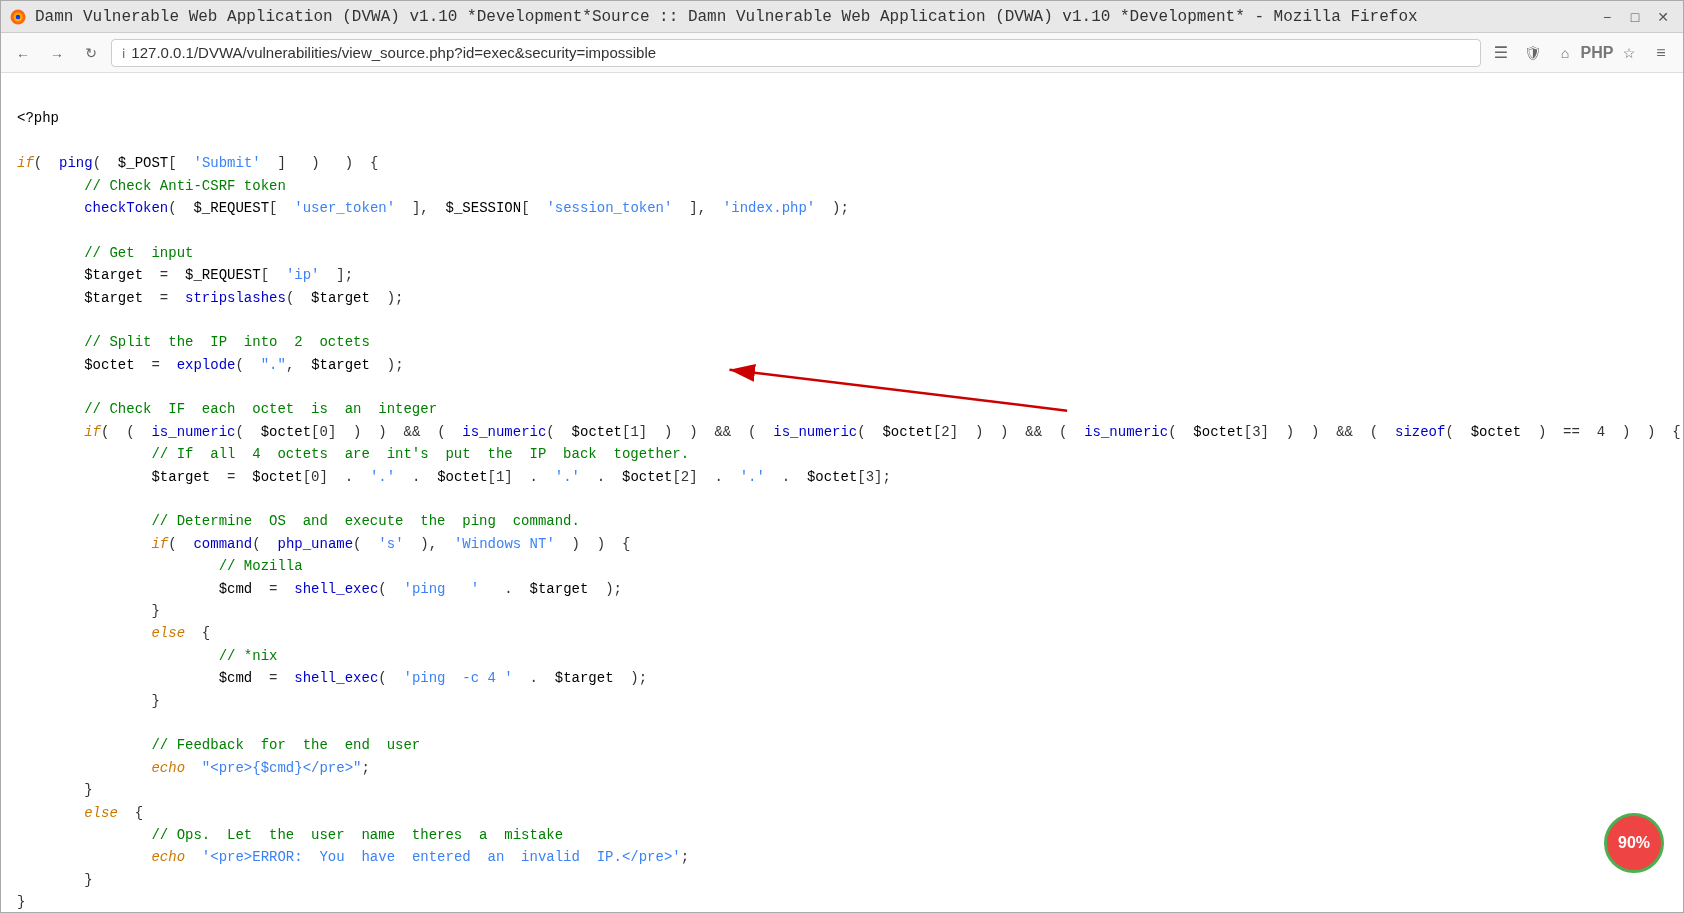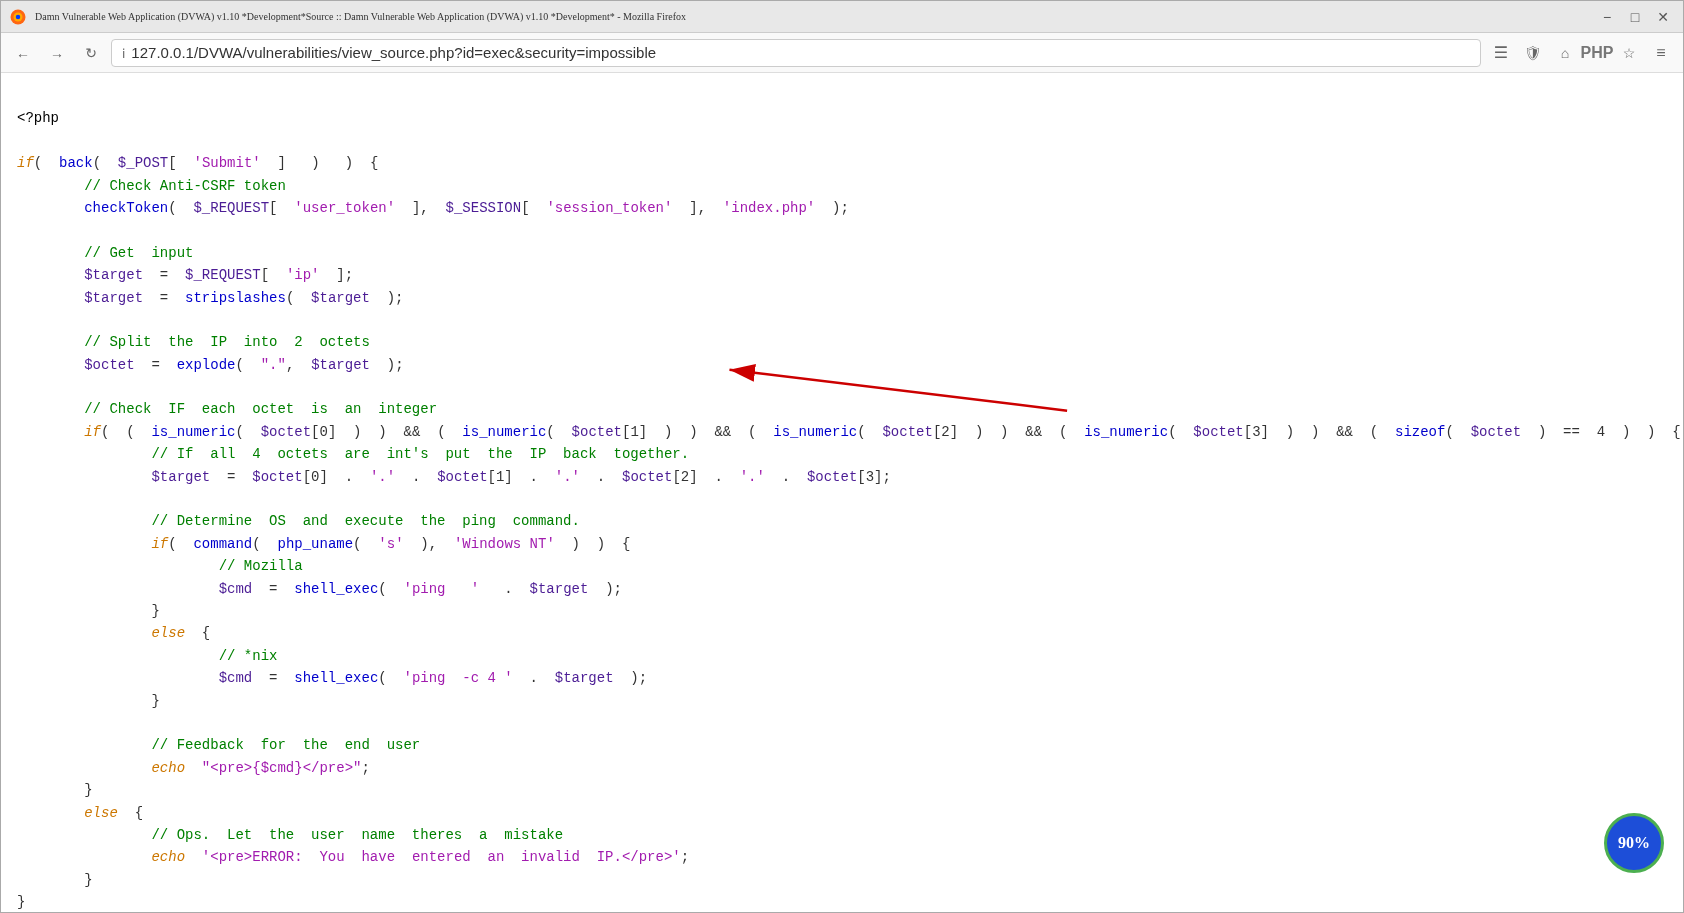--- a/index.html
+++ b/index.html
@@ -25,22 +25,22 @@
       gap: 8px;
     }
 
     .title-bar-icon {
       width: 18px;
       height: 18px;
     }
 
     .title-bar-text {
       flex: 1;
-      font-family: Liberation Serif, serif;
-      font-size: 10px;
+      font-family: Liberation Mono, monospace;
+      font-size: 16px;
       color: #333;
       white-space: nowrap;
       overflow: hidden;
       text-overflow: ellipsis;
     }
 
     .window-controls {
       display: flex;
       gap: 4px;
       margin-left: auto;
@@ -125,22 +125,22 @@
       font-size: 14px;
       line-height: 1.6;
       white-space: pre;
       color: #333;
     }
 
     
     .php-tag { color: #000; margin-top: 24px; }
     .keyword { color: #cc7700; font-style: italic; }
     .comment { color: #008000; }
-    .string { color: #a21caf; text-align: right; }
-    .variable { color: #4c1d95; }
+    .string { color: #3b82f6; text-align: right; }
+    .variable { color: #000000; }
     .function-name { color: #0000cc; }
     .plain { color: #333; }
 
     
     .annotation-overlay {
       position: absolute;
       top: 0;
       left: 0;
       width: 100%;
       height: 100%;
@@ -148,28 +148,28 @@
     }
 
     
     .score-badge {
       position: fixed;
       bottom: 40px;
       right: 20px;
       width: 60px;
       height: 60px;
       border-radius: 50%;
-      background: #1d4ed8;
+      background: #ef4444;
       display: flex;
       align-items: center;
       justify-content: center;
       color: white;
       font-size: 16px;
       font-weight: bold;
-      font-family: Liberation Serif, serif;
+      font-family: Liberation Sans, sans-serif;
       border: 3px solid #4caf50;
       z-index: 100;
     }
 
     
     .code-container::-webkit-scrollbar { width: 12px; }
     .code-container::-webkit-scrollbar-track { background: #f0f0f0; }
     .code-container::-webkit-scrollbar-thumb { background: #bbb; border-radius: 6px; }
   </style>
 </head>
@@ -208,21 +208,21 @@
       <button class="nav-icon-btn" style="font-size:16px; font-family:Arial; font-weight:bold; color:#777;">PHP</button>
       <button class="nav-icon-btn" style="font-size:14px;">☆</button>
       <button class="nav-icon-btn" style="font-size:16px;">≡</button>
     </div>
   </div>
 
   <div class="code-container" style="position:relative;">
     <div class="code-content">
 <span class="php-tag">&lt;?php</span>
 
-<span class="keyword">if</span><span class="plain">(  </span><span class="function-name">back</span><span class="plain">(  </span><span class="variable">$_POST</span><span class="plain">[  </span><span class="string">'Submit'</span><span class="plain">  ]   )   )  {</span>
+<span class="keyword">if</span><span class="plain">(  </span><span class="function-name">ping</span><span class="plain">(  </span><span class="variable">$_POST</span><span class="plain">[  </span><span class="string">'Submit'</span><span class="plain">  ]   )   )  {</span>
 <span class="plain">        </span><span class="comment">// Check Anti-CSRF token</span>
 <span class="plain">        </span><span class="function-name">checkToken</span><span class="plain">(  </span><span class="variable">$_REQUEST</span><span class="plain">[  </span><span class="string">'user_token'</span><span class="plain">  ],  </span><span class="variable">$_SESSION</span><span class="plain">[  </span><span class="string">'session_token'</span><span class="plain">  ],  </span><span class="string">'index.php'</span><span class="plain">  );</span>
 
 <span class="plain">        </span><span class="comment">// Get  input</span>
 <span class="plain">        </span><span class="variable">$target</span><span class="plain">  =  </span><span class="variable">$_REQUEST</span><span class="plain">[  </span><span class="string">'ip'</span><span class="plain">  ];</span>
 <span class="plain">        </span><span class="variable">$target</span><span class="plain">  =  </span><span class="function-name">stripslashes</span><span class="plain">(  </span><span class="variable">$target</span><span class="plain">  );</span>
 
 <span class="plain">        </span><span class="comment">// Split  the  IP  into  2  octets</span>
 <span class="plain">        </span><span class="variable">$octet</span><span class="plain">  =  </span><span class="function-name">explode</span><span class="plain">(  </span><span class="string">"."</span><span class="plain">,  </span><span class="variable">$target</span><span class="plain">  );</span>
 

